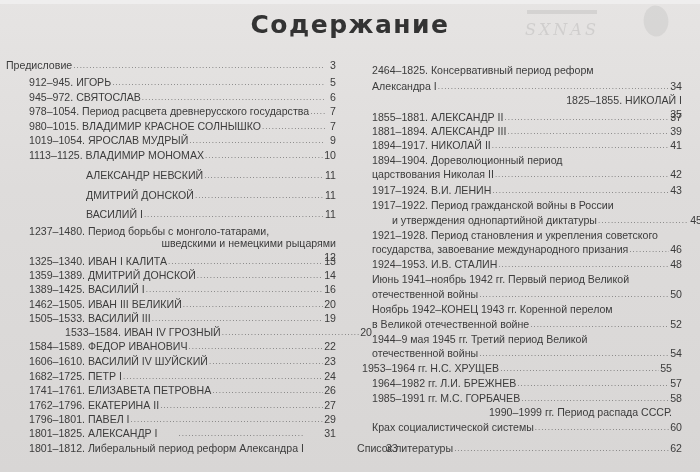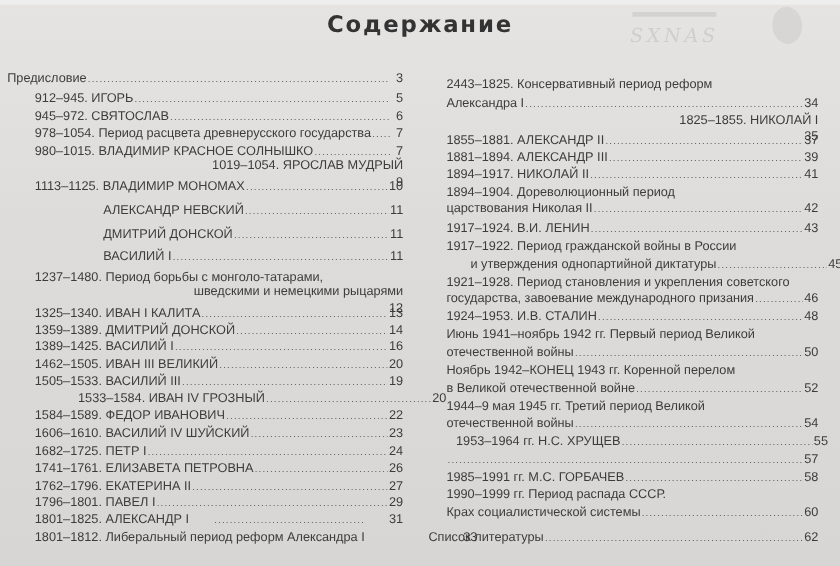--- a/index.html
+++ b/index.html
@@ -61,21 +61,21 @@
       transform: rotate(20deg);
     }
     .title {
       position: absolute;
       left: 0;
       width: 700px;
       top: 10px;
       text-align: center;
       font-family: "DejaVu Sans", sans-serif;
       font-weight: bold;
-      font-size: 19px;
+      font-size: 25px;
       letter-spacing: 1.5px;
       color: #333;
     }
     .col {
       position: absolute;
       top: 0;
     }
     .col-left { left: 0; width: 336px; }
     .col-right { left: 352px; width: 332px; }
 
@@ -140,21 +140,21 @@
       <div class="toc-line" style="left: 29px; top: 102px; width: 307px;">
         <span class="txt">978–1054. Период расцвета древнерусского государства</span>
         <span class="dots"></span>
         <span class="pg">7</span>
       </div>
       <div class="toc-line" style="left: 29px; top: 117px; width: 307px;">
         <span class="txt">980–1015. ВЛАДИМИР КРАСНОЕ СОЛНЫШКО</span>
         <span class="dots"></span>
         <span class="pg">7</span>
       </div>
-      <div class="toc-line" style="left: 29px; top: 131px; width: 307px; flex-direction: column;">
+      <div class="toc-line" style="left: 29px; top: 131px; width: 307px;">
         <span class="txt">1019–1054. ЯРОСЛАВ МУДРЫЙ</span>
         <span class="dots"></span>
         <span class="pg">9</span>
       </div>
       <div class="toc-line" style="left: 29px; top: 146px; width: 307px;">
         <span class="txt">1113–1125. ВЛАДИМИР МОНОМАХ</span>
         <span class="dots"></span>
         <span class="pg">10</span>
       </div>
       <div class="toc-line" style="left: 86px; top: 166px; width: 250px;">
@@ -247,21 +247,21 @@
         <span class="pg">31</span>
       </div>
       <div class="toc-line" style="left: 29px; top: 439px; width: 307px; gap: 40px;">
         <span class="txt">1801–1812. Либеральный период реформ Александра I</span>
         <span class="dots"></span>
         <span class="pg">33</span>
       </div>
     </div>
   <div class="col col-right" id="rightCol">
       <div class="toc-line plain" style="left: 20px; top: 61px; width: 310px;">
-        <span class="txt">2443–1825. Консервативный период реформ</span>
+        <span class="txt">2464–1825. Консервативный период реформ</span>
         <span class="pg"></span>
       </div>
       <div class="toc-line" style="left: 20px; top: 77px; width: 310px;">
         <span class="txt">Александра I</span>
         <span class="dots"></span>
         <span class="pg">34</span>
       </div>
       <div class="toc-line" style="left: 20px; top: 93px; width: 310px; flex-direction: column;">
         <span class="txt">1825–1855. НИКОЛАЙ I</span>
         <span class="dots"></span>
@@ -339,35 +339,36 @@
       </div>
       <div class="toc-line plain" style="left: 20px; top: 330px; width: 310px;">
         <span class="txt">1944–9 мая 1945 гг. Третий период Великой</span>
         <span class="pg"></span>
       </div>
       <div class="toc-line" style="left: 20px; top: 344px; width: 310px;">
         <span class="txt">отечественной войны</span>
         <span class="dots"></span>
         <span class="pg">54</span>
       </div>
-      <div class="toc-line" style="left: 28px; top: 359px; width: 310px;">
+      <div class="toc-line" style="left: 10px; top: 359px; width: 310px;">
         <span class="txt">1953–1964 гг. Н.С. ХРУЩЕВ</span>
         <span class="dots"></span>
         <span class="pg">55</span>
       </div>
       <div class="toc-line" style="left: 20px; top: 374px; width: 310px;">
+        <span class="txt">1964–1982 гг. Л.И. БРЕЖНЕВ</span>
         <span class="dots"></span>
         <span class="pg">57</span>
       </div>
       <div class="toc-line" style="left: 20px; top: 389px; width: 310px;">
         <span class="txt">1985–1991 гг. М.С. ГОРБАЧЕВ</span>
         <span class="dots"></span>
         <span class="pg">58</span>
       </div>
-      <div class="toc-line plain" style="left: 20px; top: 403px; width: 310px;">
+      <div class="toc-line plain" style="left: 20px; top: 403px; width: 310px; justify-content: flex-end;">
         <span class="txt">1990–1999 гг. Период распада СССР.</span>
         <span class="pg"></span>
       </div>
       <div class="toc-line" style="left: 20px; top: 418px; width: 310px;">
         <span class="txt">Крах социалистической системы</span>
         <span class="dots"></span>
         <span class="pg">60</span>
       </div>
       <div class="toc-line" style="left: 5px; top: 439px; width: 325px;">
         <span class="txt">Список литературы</span>

